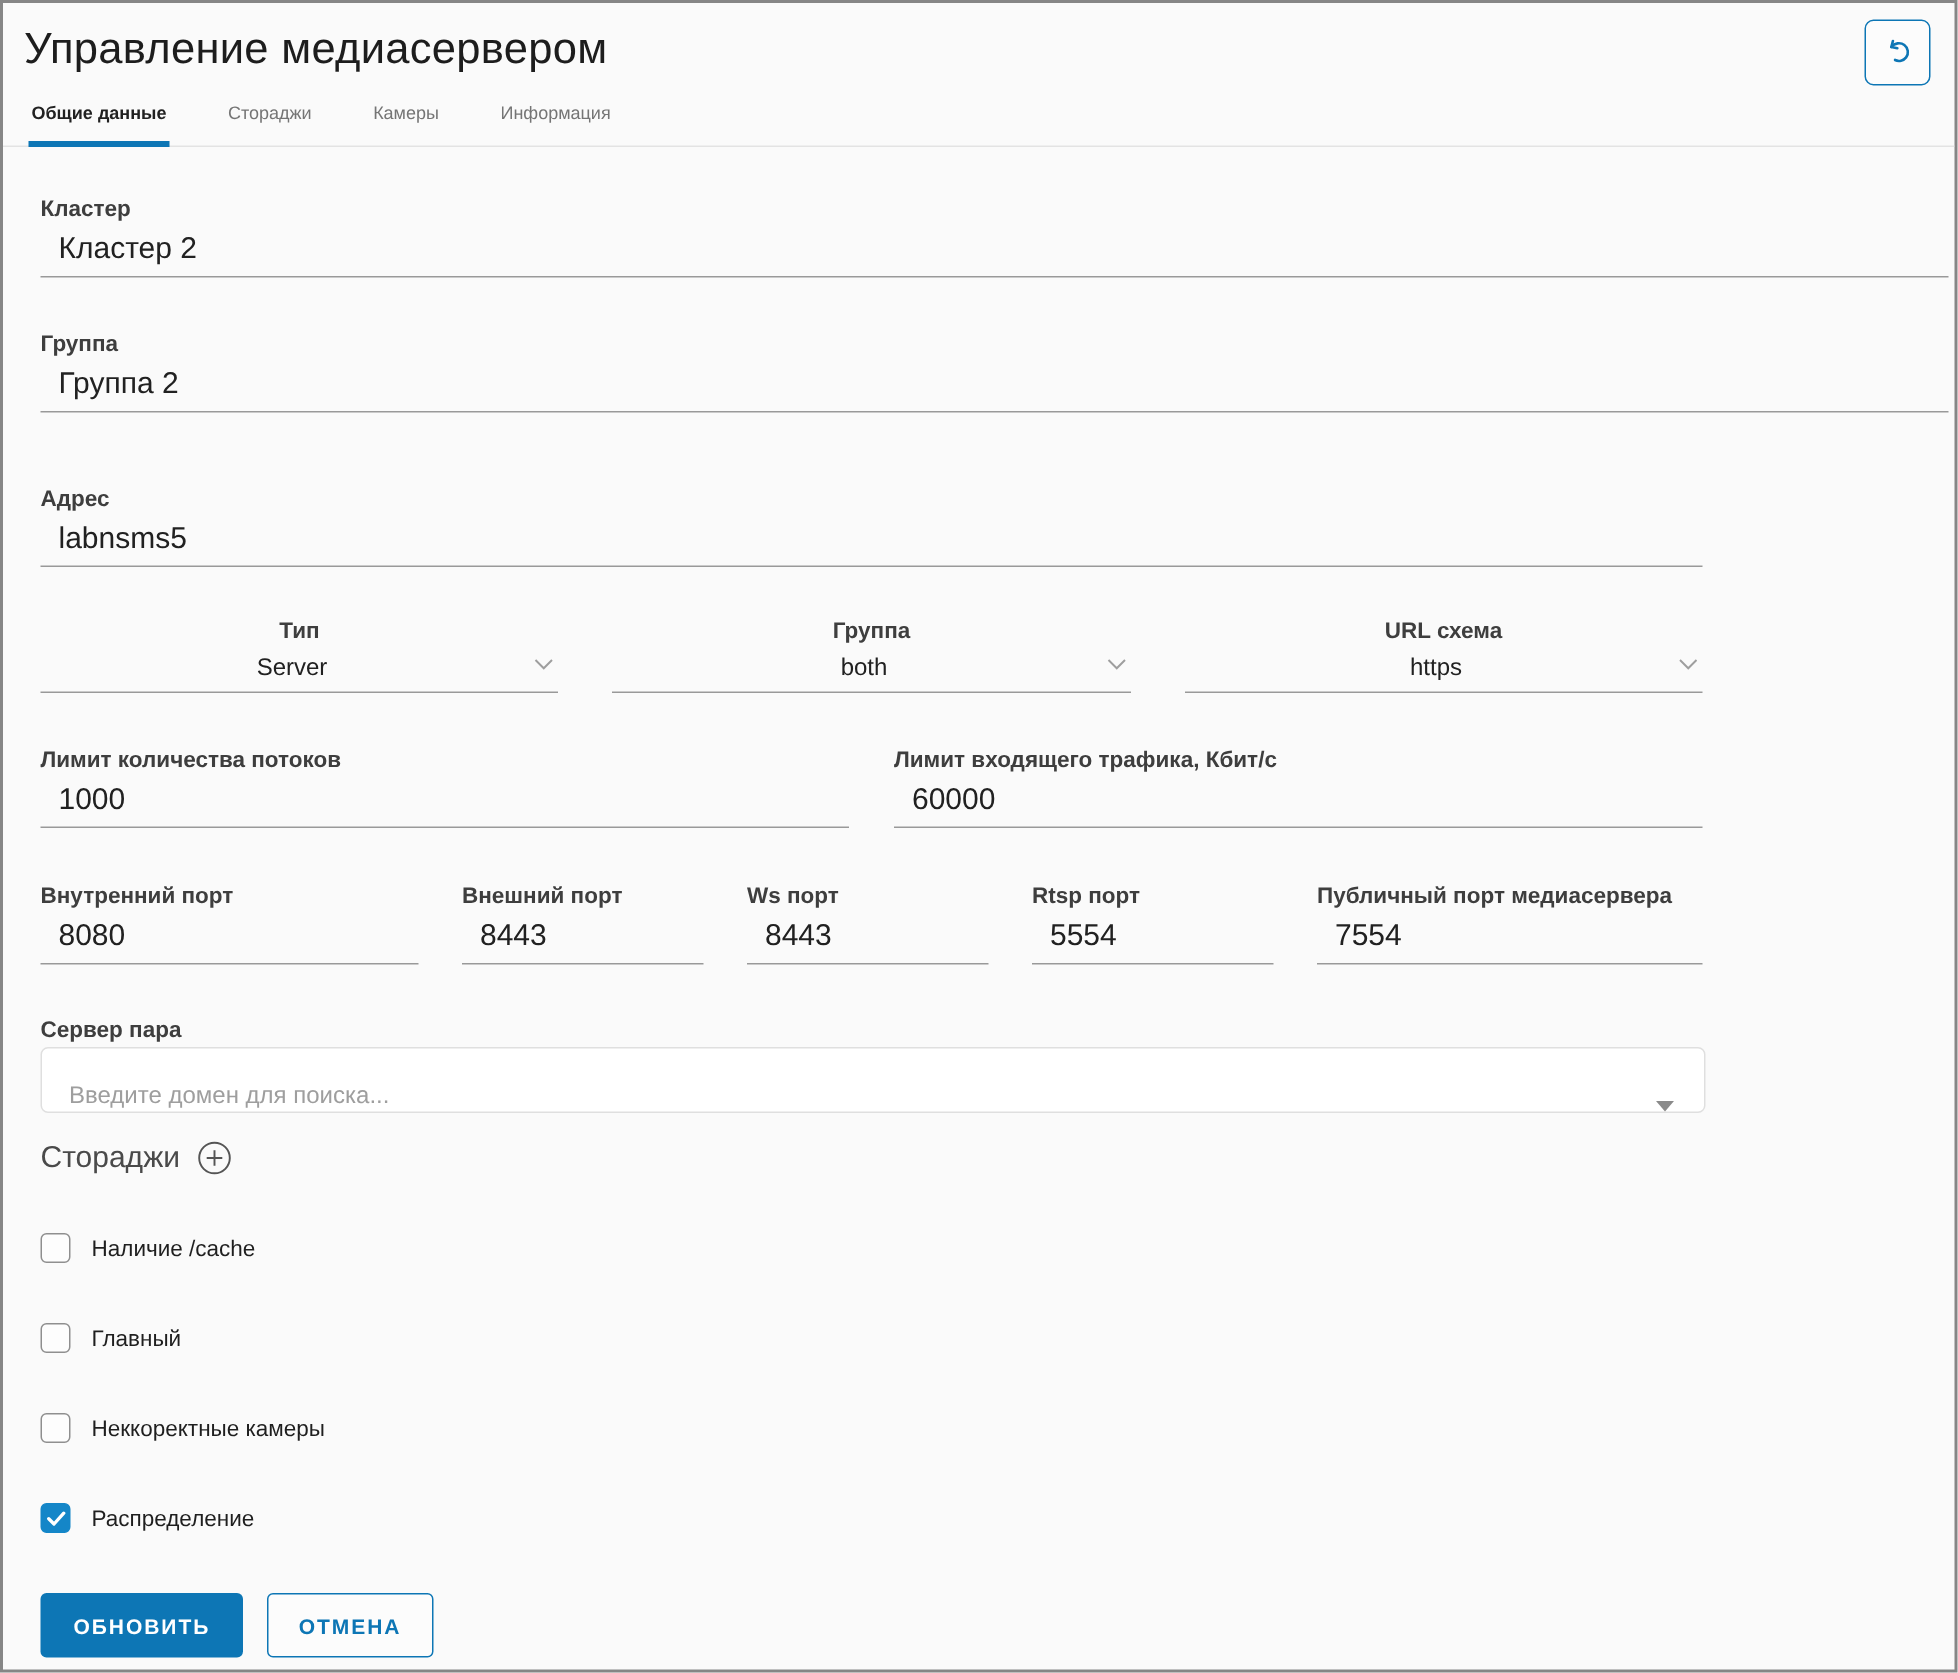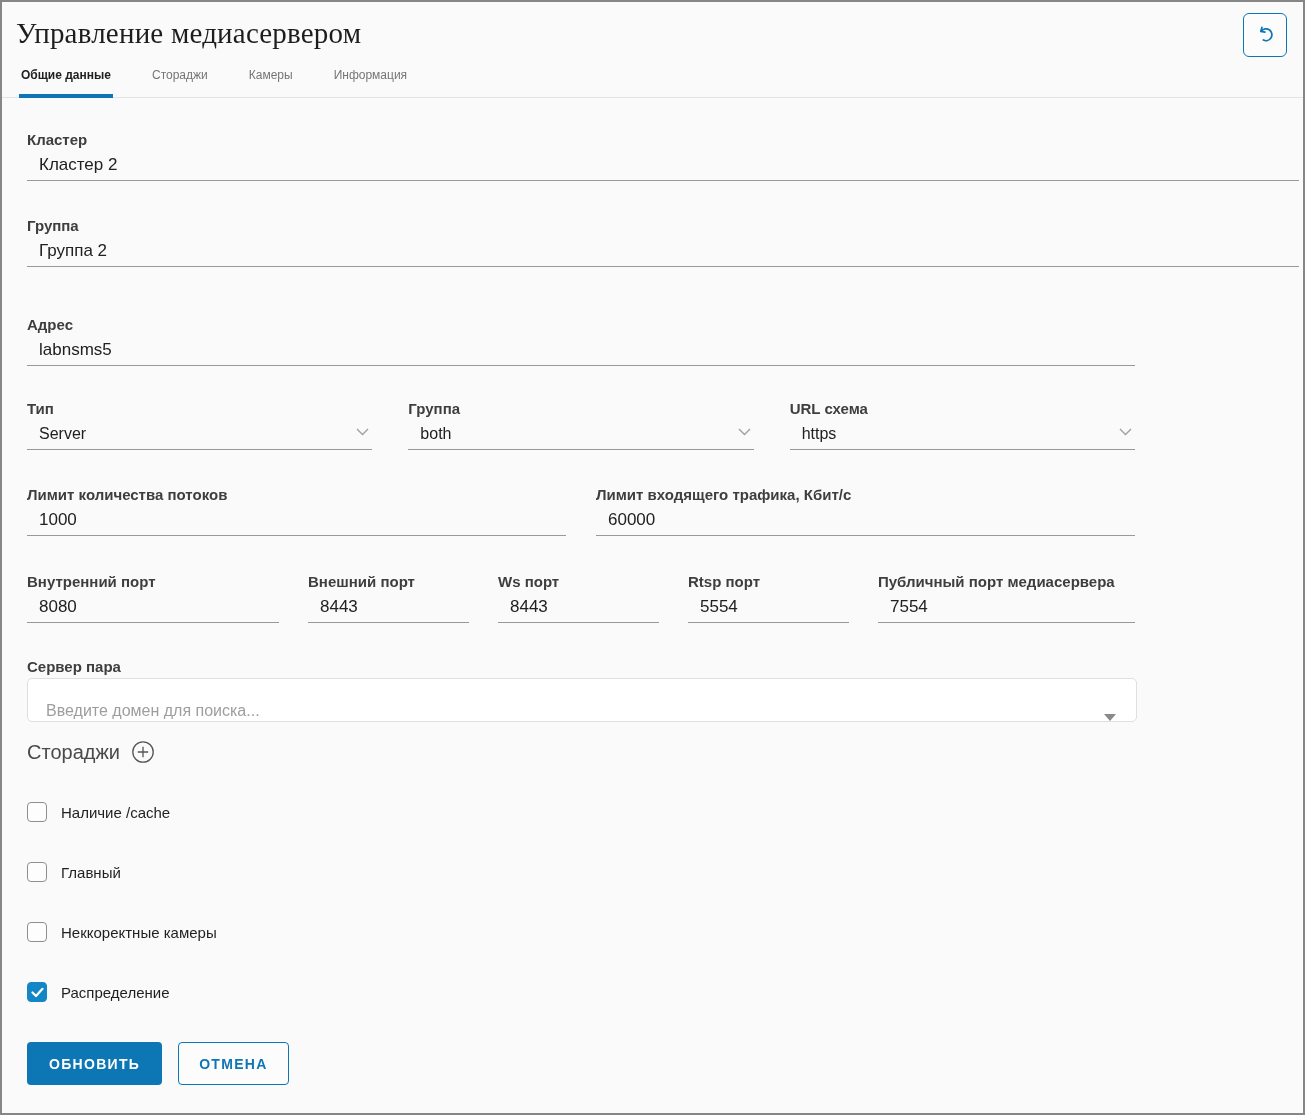--- a/index.html
+++ b/index.html
@@ -17,50 +17,50 @@
   html,body{margin:0;padding:0;}
   body{
     width:1305px;height:1115px;
     background:var(--bg);
     border:2px solid var(--frame);
     font-family:"Liberation Sans",sans-serif;
     color:var(--text);
     overflow:hidden;
   }
   
-  .header{position:relative;padding:15px 0 0 14px;font-family:Liberation Serif, serif;}
+  .header{position:relative;padding:15px 0 0 14px;}
   .header h1{margin:0;font-size:29px;font-weight:400;color:#1d1d1d;letter-spacing:.2px;}
   .back-btn{
     position:absolute;top:11px;right:16px;width:44px;height:44px;
     background:#fcfcfc;border:1.5px solid var(--primary);border-radius:6px;
     display:flex;align-items:center;justify-content:center;cursor:pointer;padding:0;
   }
   
   .tabs{display:flex;gap:37px;margin-top:18px;padding-left:17px;border-bottom:1px solid var(--divider);}
   .tab{
     font-size:12px;color:var(--muted);padding:0 2px 12px;cursor:pointer;
     border-bottom:4px solid transparent;margin-bottom:-1px;white-space:nowrap;
   }
   .tab.active{color:#212121;font-weight:700;border-bottom-color:var(--primary);}
   
   .form{padding:33px 0 0 25px;}
   .f-label{display:block;font-size:15px;font-weight:700;color:var(--label);line-height:17px;}
   .f-input{
     display:block;width:100%;background:transparent;border:none;outline:none;
     border-bottom:1px solid var(--underline);
-    font-family:"Liberation Sans",sans-serif;font-size:17px;color:var(--text);
+    font-family:"Liberation Sans",sans-serif;font-size:20px;color:var(--text);
     padding:7px 0 6px 12px;line-height:19px;border-radius:0;
   }
   .full{width:1272px;}
   .std{width:1108px;}
   .mb36{margin-bottom:36px;} .mb49{margin-bottom:49px;} .mb34{margin-bottom:34px;}
   .mb37{margin-bottom:37px;} .mb35{margin-bottom:35px;}
   .row{display:flex;width:1108px;}
   .row-selects{gap:36px;}
-  .row-selects .col{flex:1;}
+  .row-selects .col{flex:1;text-align:center;}
   .row-limits{gap:30px;}
   .row-limits .col{flex:1;}
   .row-ports{gap:29px;}
   .row-ports .col-s{width:161px;flex:0 0 161px;}
   .row-ports .col-first{width:252px;flex:0 0 252px;}
   .row-ports .col-last{flex:1;}
   .sel{
     position:relative;border-bottom:1px solid var(--underline);
     padding:7px 22px 6px 12px;font-size:16px;line-height:19px;color:var(--text);cursor:pointer;
   }

